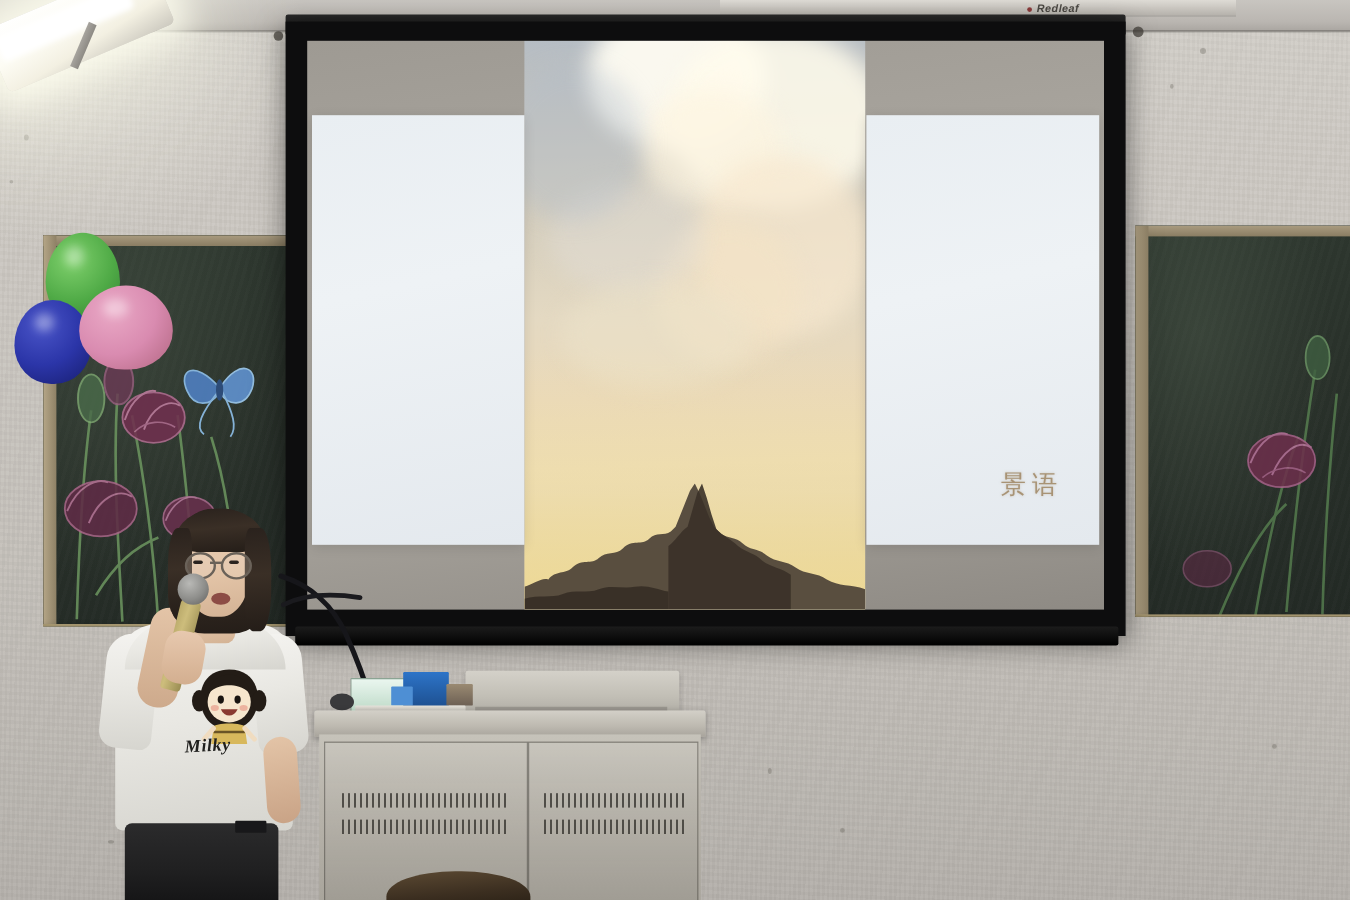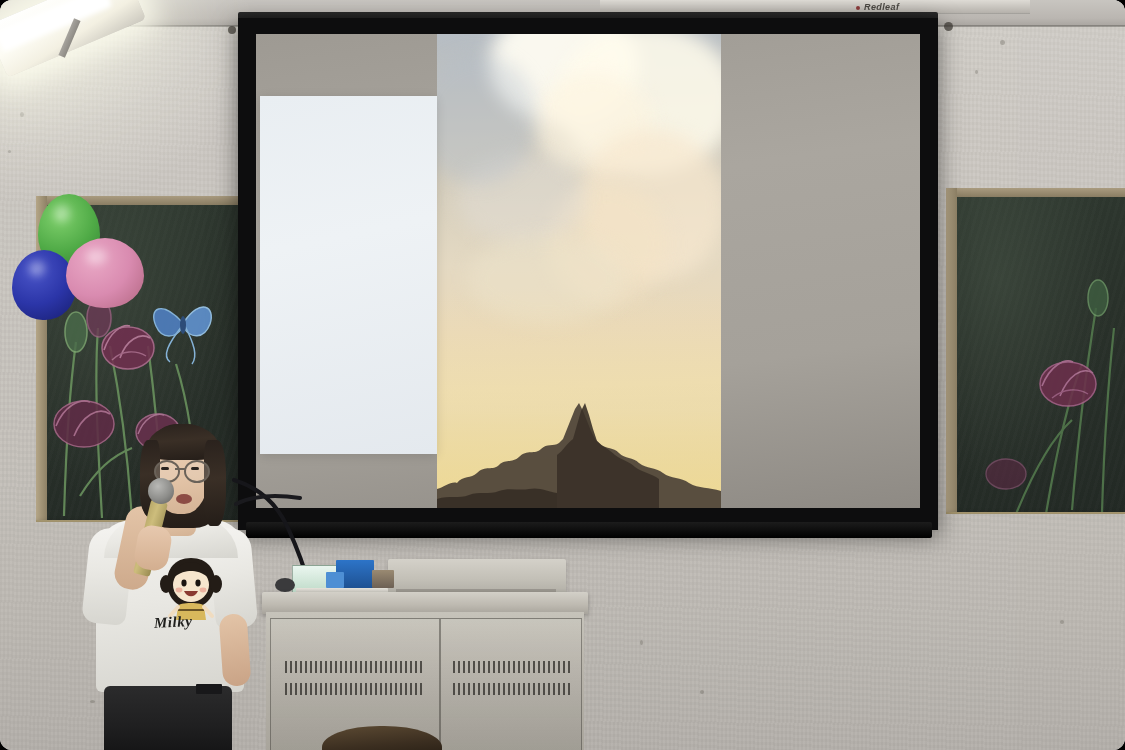--- a/index.html
+++ b/index.html
@@ -10,21 +10,20 @@
   body {
     font-family: "Liberation Sans", sans-serif;
   }
 
   #scene {
     position: relative;
     width: 1125px;
     height: 750px;
     overflow: hidden;
     background: #e5e5e5;
-    border-radius: 12px;
   }
 
   
   .wall {
     position: absolute;
     left: 0; top: 0;
     width: 1125px; height: 750px;
     background:
       linear-gradient(180deg,
         #d2cfc9 0%,
@@ -496,20 +495,23 @@
               L152 12 L156 26 L160 38 C166 44 172 46 178 52
               C186 58 192 58 198 64 C206 70 214 70 222 76
               L222 105 Z"></path>
             <path fill="#342b23" opacity="0.85" d="
               M0 105 L0 96 C12 92 22 96 32 92 C42 88 52 92 62 88
               C72 84 82 88 92 86 C102 84 110 88 120 90 L120 105 Z"></path>
           </svg>
         </div>
 
         <div class="panel panel-left"></div>
+        <div class="panel panel-right">
+          <div class="panel-text">景语</div>
+        </div>
 
       </div>
     </div>
     <div class="screen-weight"></div>
   </div>
 
   <svg class="cable" style="left:230px; top:470px;" width="130" height="130" viewBox="0 0 130 130">
     <path d="M4 10 C30 18 48 36 58 58 C68 80 74 96 80 118" stroke="#16161a" stroke-width="4.2" fill="none" stroke-linecap="round"></path>
   </svg>
   <svg class="cable" style="left:234px; top:492px;" width="70" height="20" viewBox="0 0 70 20">

